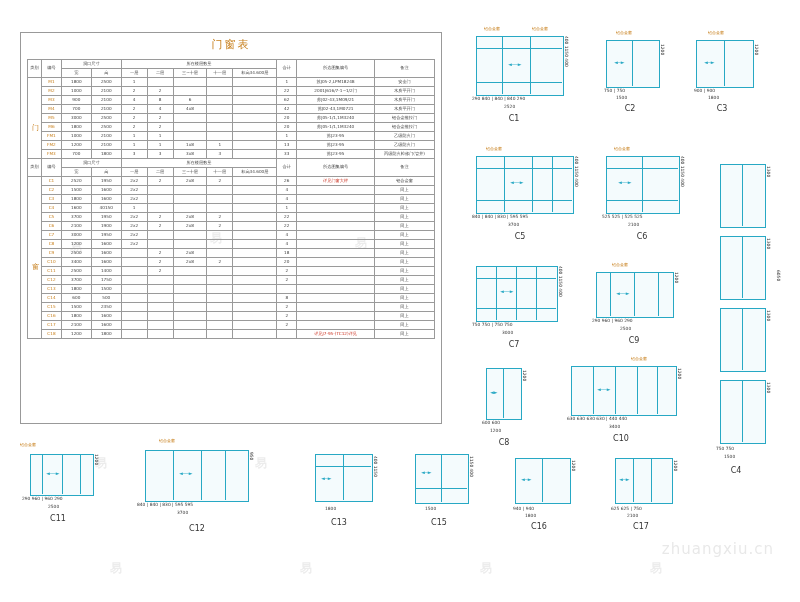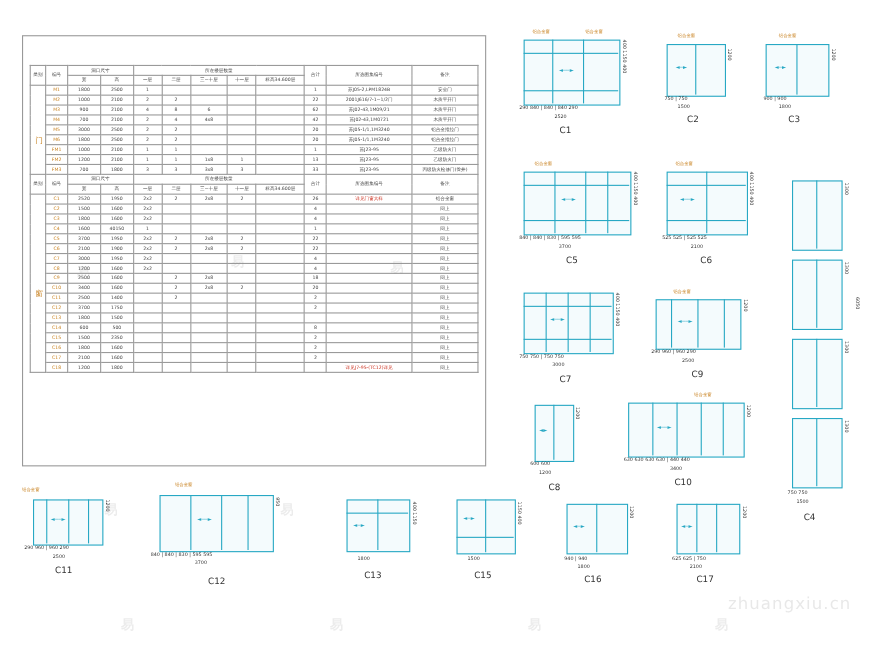--- a/index.html
+++ b/index.html
@@ -39,20 +39,21 @@
   .wm b{font-size:12px;}
   .wm-big{position:absolute;right:26px;bottom:44px;color:rgba(150,150,150,.22);
           font-size:15px;letter-spacing:1px;}
 </style>
 </head>
 <body>
 
 <div class="sheet">
 
   <div class="tbl-wrap">
+    <div class="tbl-title">门窗表</div>
     <table class="dm">
       <colgroup>
         <col style="width:14px">
           <col style="width:20px">
           <col style="width:30px">
           <col style="width:30px">
         <col style="width:26px">
           <col style="width:26px">
           <col style="width:34px">
           <col style="width:26px">

